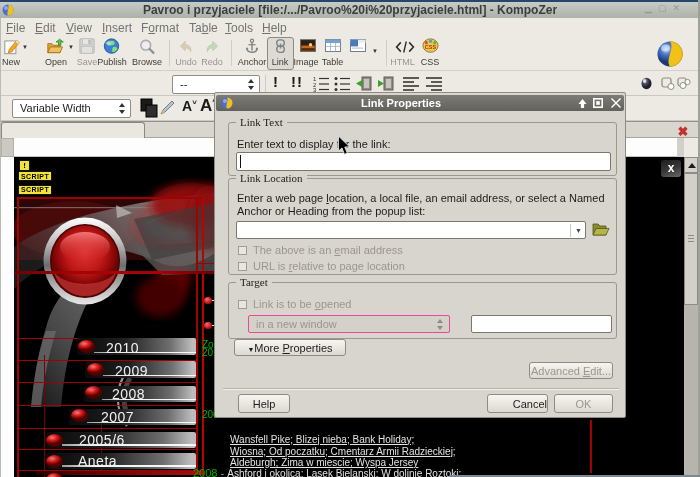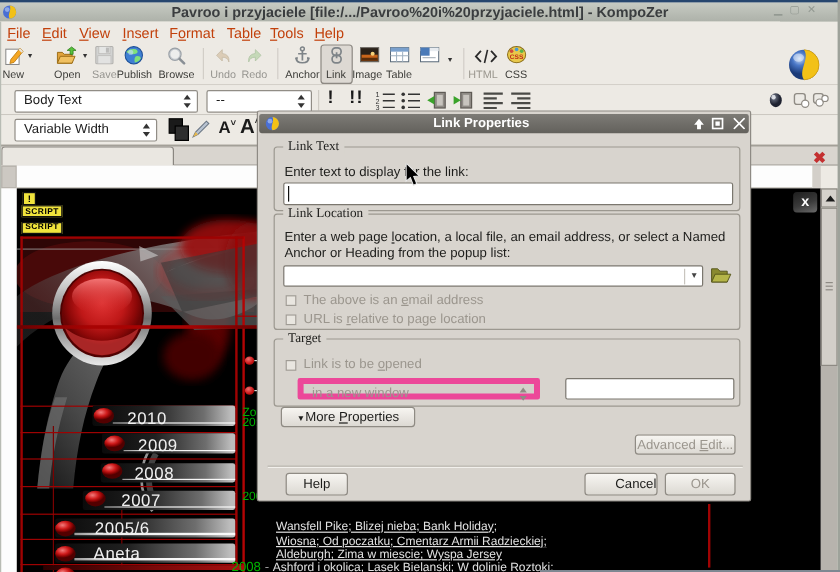--- a/index.html
+++ b/index.html
@@ -1,21 +1,21 @@
 <!DOCTYPE html>
 <html><head>
 <meta charset="utf-8">
 <style>
 html,body{margin:0;padding:0;}
 body{width:700px;height:477px;position:relative;overflow:hidden;background:#edeae4;font-family:"Liberation Sans",sans-serif;}
 .abs{position:absolute;}
 
 #titlebar{left:0;top:0;width:700px;height:18px;background:linear-gradient(#c7cbc3,#adb1a9);border-top:2px solid #26466e;box-sizing:border-box;}
 #title-text{left:0;top:3px;width:700px;text-align:center;font-size:12px;font-weight:bold;color:#3a3d3f;letter-spacing:0;}
-#menubar{left:0;top:18px;width:650px;height:18px;background:#edeae4;font-size:12px;color:#c2410c;}
+#menubar{left:0;top:18px;width:650px;height:18px;background:#edeae4;font-size:12px;color:#737373;}
 .mi{position:absolute;top:3px;}
 .u{text-decoration:underline;}
 #toolbar1{left:0;top:36px;width:700px;height:35px;background:#edeae4;border-bottom:1px solid #d4d0c9;box-sizing:border-box;}
 .dis{opacity:0.5;}
 .tlb{position:absolute;top:21px;text-align:center;font-size:9px;color:#3c3c38;}
 #toolbar2{left:0;top:71px;width:700px;height:25px;background:#edeae4;border-bottom:1px solid #ccc8c1;box-sizing:border-box;}
 #toolbar3{left:0;top:96px;width:700px;height:25px;background:#edeae4;border-bottom:1px solid #ccc8c1;box-sizing:border-box;}
 .combo{position:absolute;background:#fff;border:1px solid #918d86;border-radius:2px;font-size:11px;color:#1c1c1c;box-sizing:border-box;}
 .combo .ct{position:absolute;left:7px;top:2px;}
 .combo .sp{position:absolute;right:4px;top:2px;width:7px;height:13px;}
@@ -190,24 +190,20 @@
           <stop offset="1" stop-color="#1a3a78"></stop>
         </radialGradient>
       </defs>
       <circle cx="14" cy="14" r="12.5" fill="url(#gg)"></circle>
       <path d="M14 1.5 A12.5 12.5 0 0 1 14 26.5 C9 19 19 9 14 1.5Z" fill="#f2c117"></path>
       <path d="M14 1.5 A12.5 12.5 0 0 1 14 26.5" fill="none" stroke="#d9a20a" stroke-width="0.6"></path>
       <ellipse cx="9.5" cy="8" rx="4.5" ry="3.5" fill="#e6eefb" opacity="0.55"></ellipse>
     </svg>
 </div>
 <div class="abs" id="toolbar2">
-  <div class="combo" style="left:12px;top:4px;width:153px;height:19px;">
-      <span class="ct">Body Text</span>
-      <span class="sp"></span>
-    </div>
   <div class="combo" style="left:172px;top:4px;width:88px;height:19px;">
       <span class="ct">--</span>
       <span class="sp"></span>
     </div>
   <div class="abs" style="left:265px;top:4px;width:1px;height:17px;background:#cfcbc4;"></div>
   <div class="abs" style="left:273px;top:2px;font-size:15px;font-weight:bold;color:#1a1a1a;">!</div>
   <div class="abs" style="left:291px;top:2px;font-size:15px;font-weight:bold;color:#1a1a1a;letter-spacing:1px;">!!</div>
 
   <svg class="abs" style="left:313px;top:4px;" width="17" height="17" viewBox="0 0 17 17">
       <text x="0" y="6" font-size="6" fill="#333" font-family="Liberation Sans">1</text>
@@ -496,21 +492,21 @@
     <div class="dcheck" style="left:9px;top:66.5px;"></div>
     <div class="dgray" style="position:absolute;left:24px;top:65px;">The above is an <span class="u">e</span>mail address</div>
     <div class="dcheck" style="left:9px;top:82.5px;"></div>
     <div class="dgray" style="position:absolute;left:24px;top:81px;">URL is <span class="u">r</span>elative to page location</div>
   </div>
 
   <div class="fieldset" style="left:13px;top:189px;width:387px;height:55px;">
     <span class="flabel">Target</span>
     <div class="dcheck" style="left:9px;top:16.5px;"></div>
     <div class="dgray" style="position:absolute;left:24px;top:15px;">Link is to be <span class="u">o</span>pened</div>
-    <div style="position:absolute;left:19px;top:32px;width:202px;height:18px;background:#d4d0ca;border:5px solid #ec4899;border-radius:2px;box-sizing:border-box;">
+    <div style="position:absolute;left:19px;top:32px;width:202px;height:18px;background:#d4d0ca;border:1px solid #ec4899;border-radius:2px;box-sizing:border-box;">
       <span class="dgray" style="position:absolute;left:7px;top:2px;">in a new window</span>
       <span class="sp2"></span>
     </div>
     <div class="dinput" style="left:242px;top:32px;width:141px;height:18px;"></div>
   </div>
 
   <div class="dbtn" style="left:19px;top:246px;width:112px;height:17px;line-height:16px;"><span style="font-size:7px;">▼</span>More <span class="u">P</span>roperties</div>
   <div class="dbtn" style="left:314px;top:269px;width:84px;height:17px;line-height:16px;"><span class="dgray">Advanced <span class="u">E</span>dit...</span></div>
 
   <div style="position:absolute;left:8px;top:295px;width:396px;height:1px;background:#b7b3ac;border-bottom:1px solid #f2f0ec;"></div>

